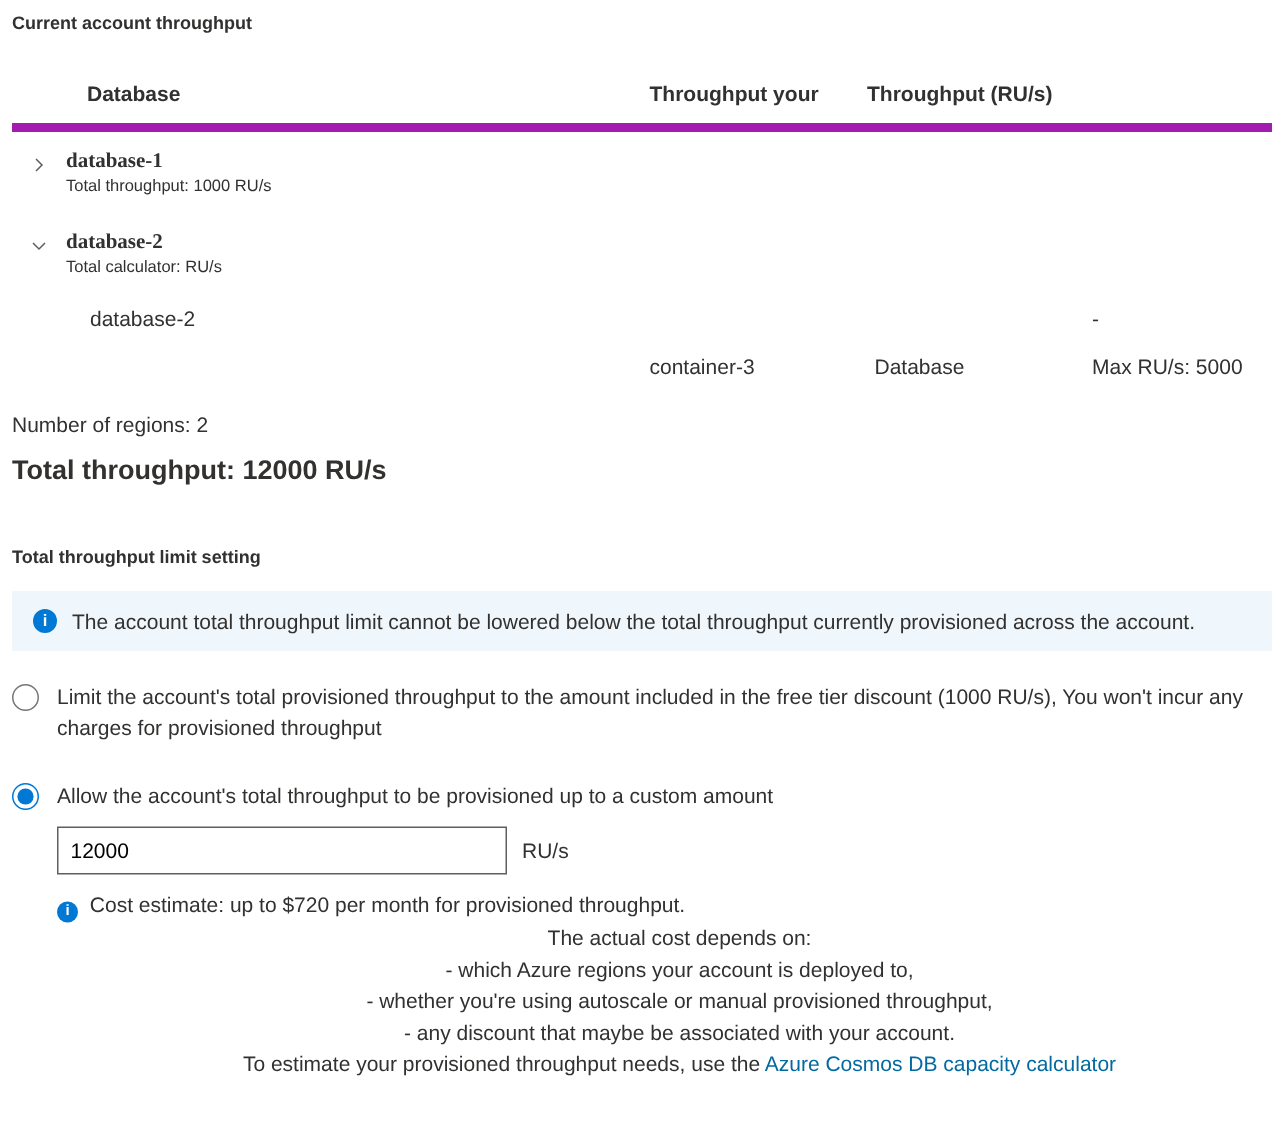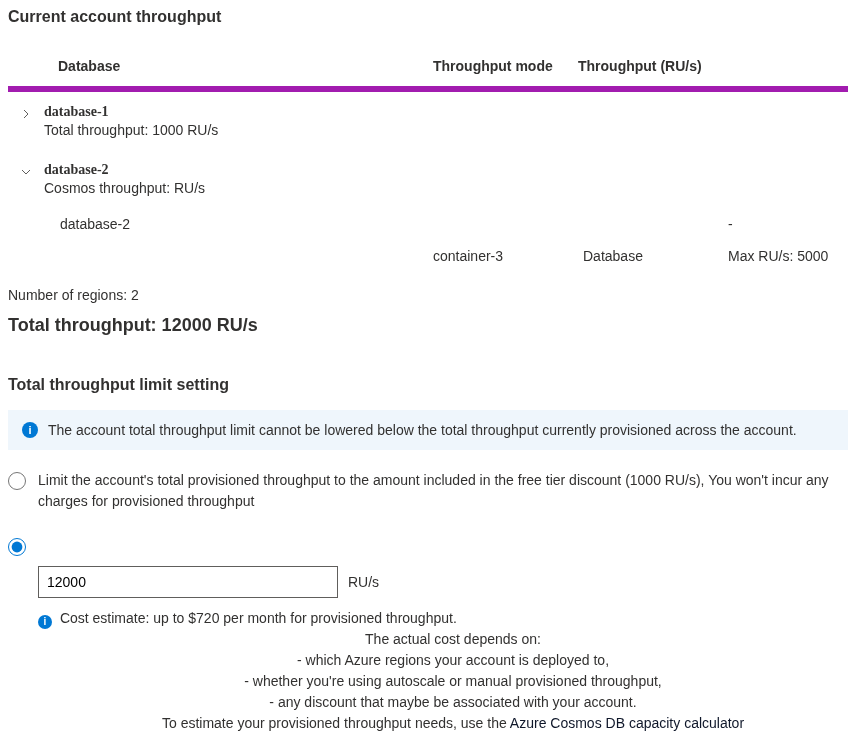--- a/index.html
+++ b/index.html
@@ -4,21 +4,21 @@
   <style>
     * { box-sizing: border-box; margin: 0; padding: 0; }
     body {
       font-family: "Segoe UI", -apple-system, BlinkMacSystemFont, sans-serif;
       color: #323130;
       font-size: 14px;
       padding: 8px;
       width: 856px;
     }
     h2.section-title {
-      font-size: 16px;
+      font-size: 12px;
       font-weight: 600;
       margin-bottom: 16px;
     }
     .table-header {
       display: flex;
       padding: 8px 0 12px 0;
       border-bottom: 6px solid #a21caf;
       margin-top: 24px;
     }
     .table-header .col { font-weight: 600; }
@@ -35,21 +35,21 @@
       width: 36px;
       display: flex;
       justify-content: center;
       align-items: center;
       padding-top: 4px;
       color: #605e5c;
     }
     .chevron svg { width: 12px; height: 12px; }
     .db-info { flex: 0 0 389px; }
     .db-name { font-weight: 600; font-size: 14px; font-family: Liberation Serif, serif; }
-    .db-sub { font-size: 14px; color: #323130; margin-top: 2px; }
+    .db-sub { font-size: 11px; color: #323130; margin-top: 2px; }
     .sub-row {
       display: flex;
       padding: 8px 0;
     }
     .sub-row .c1 { flex: 0 0 425px; padding-left: 52px; }
     .sub-row .c2 { flex: 0 0 150px; }
     .sub-row .c3 { flex: 0 0 145px; }
     .sub-row .c4 { flex: 1; }
     .regions {
       margin-top: 15px;
@@ -128,30 +128,30 @@
       border: 1px solid #605e5c;
       padding: 0 8px;
       font-size: 14px;
       font-family: inherit;
     }
     .cost-estimate {
       margin-left: 30px;
       line-height: 1.5;
       font-size: 14px;
     }
-    .cost-estimate a { color: #0f172a; text-decoration: none; }
+    .cost-estimate a { color: #0369a1; text-decoration: none; }
   </style>
 </head>
 <body>
 
 <h2 class="section-title">Current account throughput</h2>
 
 <div class="table-header">
   <div class="col col-db">Database</div>
-  <div class="col col-mode">Throughput mode</div>
+  <div class="col col-mode">Throughput your</div>
   <div class="col col-throughput">Throughput (RU/s)</div>
 </div>
 
 <div class="db-row">
   <span class="chevron">
     <svg viewBox="0 0 12 12">
         <path d="M4 2 L8 6 L4 10" fill="none" stroke="currentColor" stroke-width="1"></path>
       </svg>
   </span>
   <div class="db-info">
@@ -161,21 +161,21 @@
 </div>
 
 <div class="db-row">
   <span class="chevron">
     <svg viewBox="0 0 12 12">
         <path d="M2 4 L6 8 L10 4" fill="none" stroke="currentColor" stroke-width="1"></path>
       </svg>
   </span>
   <div class="db-info">
     <div class="db-name">database-2</div>
-    <div class="db-sub">Cosmos throughput: RU/s</div>
+    <div class="db-sub">Total calculator: RU/s</div>
   </div>
 </div>
 
 <div class="sub-row">
   <div class="c1">database-2</div>
   <div class="c2"></div>
   <div class="c3"></div>
   <div class="c4">-</div>
 </div>
 
@@ -196,20 +196,21 @@
   <span>The account total throughput limit cannot be lowered below the total throughput currently provisioned across the account.</span>
 </div>
 
 <div class="radio-option">
   <input type="radio" name="limit" id="r1" style="">
   <label for="r1">Limit the account's total provisioned throughput to the amount included in the free tier discount (1000 RU/s), You won't incur any charges for provisioned throughput</label>
 </div>
 
 <div class="radio-option" style="margin-bottom:0;">
   <input type="radio" name="limit" id="r2" checked="" style="">
+  <label for="r2">Allow the account's total throughput to be provisioned up to a custom amount</label>
 </div>
 
 <div class="amount-row">
   <input type="text" class="amount-input" value="12000" style="">
   <span>RU/s</span>
 </div>
 
 <div class="cost-estimate">
   <div>
     <span class="info-icon-sm">i</span>

